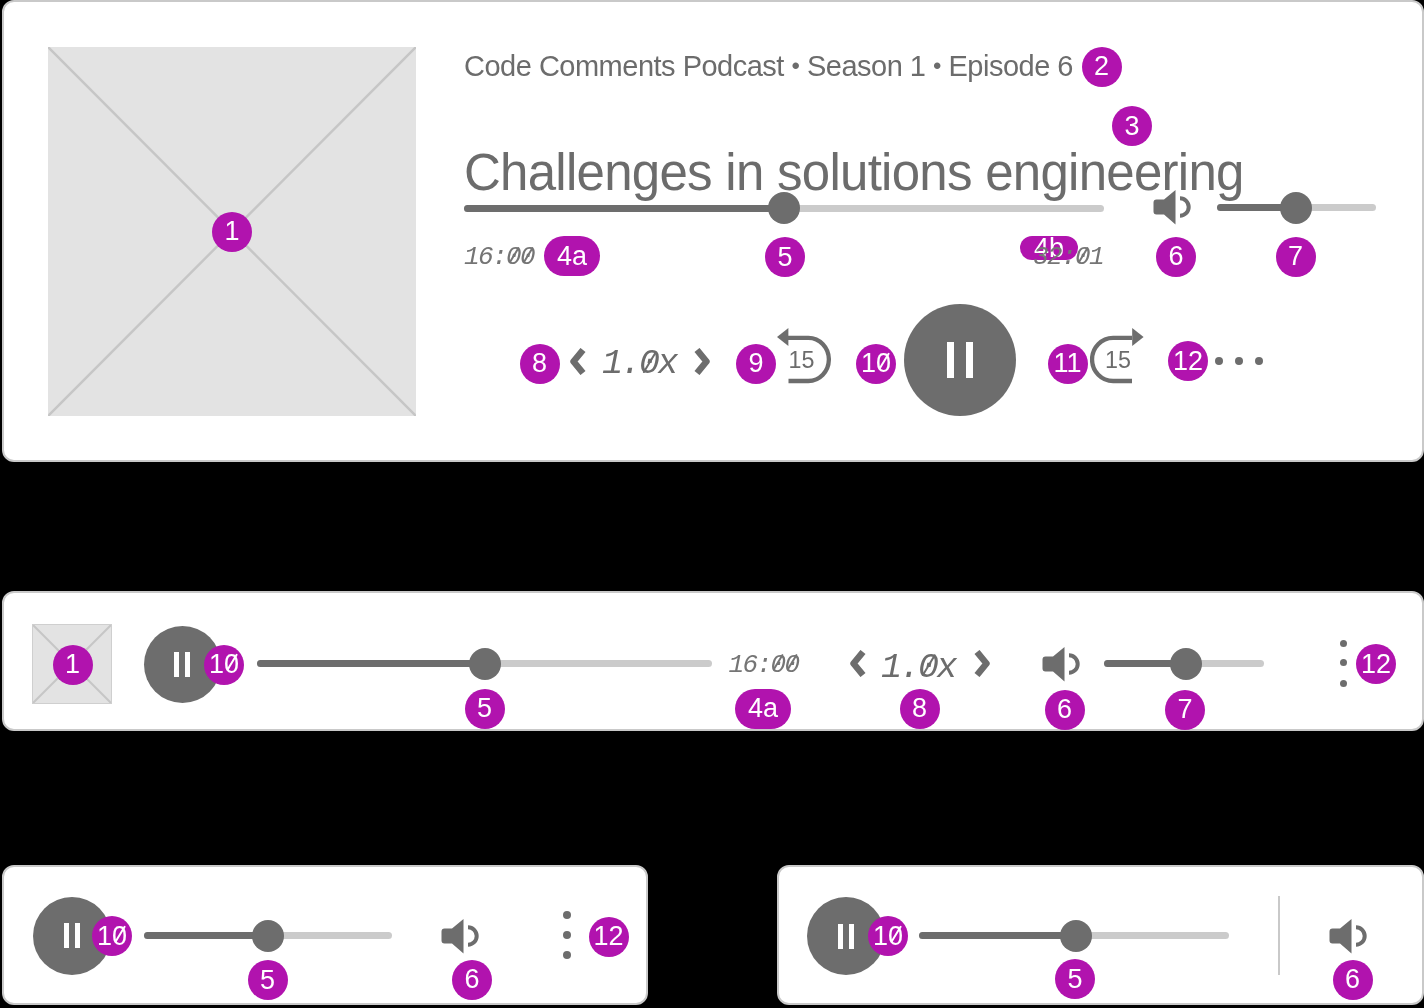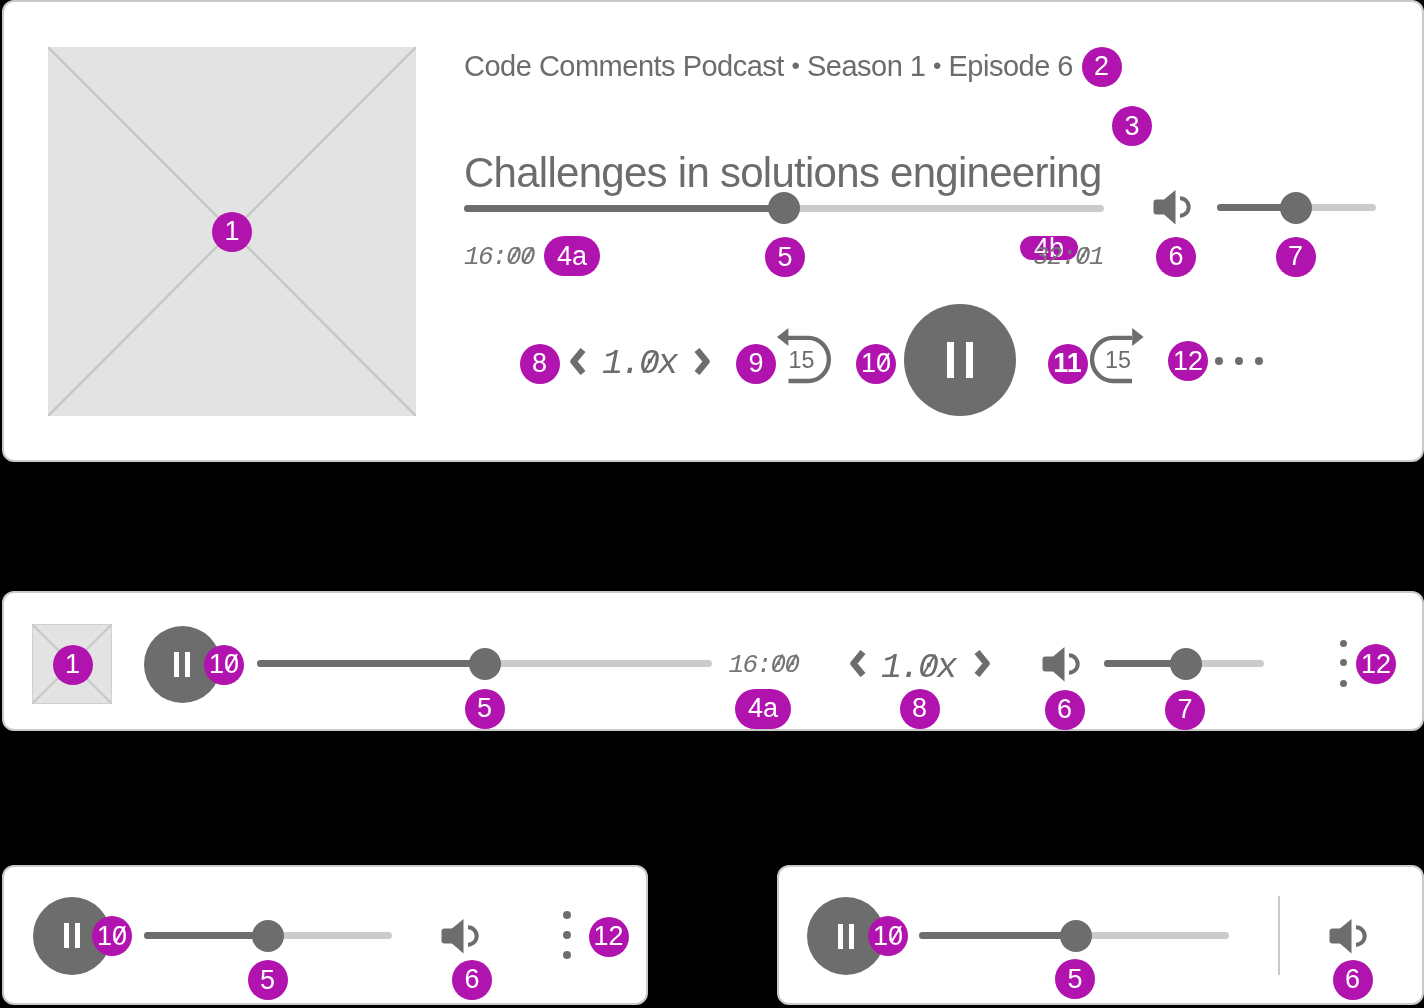--- a/index.html
+++ b/index.html
@@ -33,21 +33,21 @@
 <div class="ph" style="left:48px;top:47px;width:368px;height:369px;">
 <svg width="368" height="369" viewBox="0 0 368 369">
   <line x1="0" y1="0" x2="368" y2="369" stroke="#c6c6c6" stroke-width="2.5"></line>
   <line x1="368" y1="0" x2="0" y2="369" stroke="#c6c6c6" stroke-width="2.5"></line>
 </svg>
 </div>
 <div class="badge" style="left:212px;top:211.5px;width:40px;height:40px;">1</div>
 
 <div class="gtxt" style="left:464px;top:51px;font-size:29px;line-height:30px;letter-spacing:-0.5px;white-space:nowrap;">Code Comments Podcast <span style="font-size:24px;vertical-align:2px;">•</span> Season 1 <span style="font-size:24px;vertical-align:2px;">•</span> Episode 6</div>
 <div class="badge" style="left:1081.5px;top:46.5px;width:40px;height:40px;">2</div>
-<div class="gtxt" style="left:464px;top:104px;font-size:42px;line-height:42px;letter-spacing:-0.73px;white-space:nowrap;margin-top:48px;">Challenges in solutions engineering</div>
+<div class="gtxt" style="left:464px;top:104px;font-size:51px;line-height:42px;letter-spacing:-0.73px;white-space:nowrap;margin-top:48px;">Challenges in solutions engineering</div>
 <div class="badge" style="left:1112px;top:106px;width:40px;height:40px;">3</div>
 
 <div class="track" style="left:464px;top:204.5px;width:640px;height:7px;">
   <div class="fill" style="width:330px;"></div>
 </div>
 <div class="handle" style="left:768px;top:192px;"></div>
 
 <div class="gtxt mono" style="color:#757575;left:464px;top:244px;font-size:26px;line-height:26px;letter-spacing:-1.6px;">16:<span class="z">0</span><span class="z">0</span></div>
 <div class="badge" style="left:544px;top:236px;width:56px;height:40px;">4a</div>
 <div class="badge" style="left:765px;top:237px;width:40px;height:40px;">5</div>
@@ -79,21 +79,21 @@
   <path d="M11 9.8 H31.4 A20.5 21.6 0 1 1 31.3 53 H11.5" fill="none" stroke="#6d6d6d" stroke-width="4.3"></path>
   <path d="M0 9 L11.4 0 V18 Z" fill="#6d6d6d"></path>
   <text x="11.5" y="40" font-family="Liberation Sans,sans-serif" font-size="23.3" fill="#6c6c6c">15</text>
 </svg>
 <div class="badge" style="left:856px;top:343.5px;width:40px;height:40px;">1<span class="z">0</span></div>
 
 <div class="pause" style="left:904px;top:304px;width:112px;height:112px;"></div>
 <div class="pbar" style="left:946.7px;top:341.8px;width:7px;height:36.5px;"></div>
 <div class="pbar" style="left:966.3px;top:341.8px;width:7px;height:36.5px;"></div>
 
-<div class="badge" style="left:1047.5px;top:343.5px;width:40px;height:40px;font-weight:bold;">11</div>
+<div class="badge" style="left:1047.5px;top:343.5px;width:40px;height:40px;">11</div>
 
 <svg class="abs" style="left:1090px;top:328px;" width="54" height="56" viewBox="0 0 54 56">
   <path d="M42 9.8 H23.1 A21.1 21.6 0 1 0 23.2 53 H42" fill="none" stroke="#6d6d6d" stroke-width="4.3"></path>
   <path d="M53.6 9 L42.2 0 V18 Z" fill="#6d6d6d"></path>
   <text x="15" y="40" font-family="Liberation Sans,sans-serif" font-size="23.3" fill="#6c6c6c">15</text>
 </svg>
 <div class="badge" style="left:1168px;top:341px;width:40px;height:40px;">12</div>
 <div class="dot" style="left:1215px;top:356.5px;width:8px;height:8px;"></div>
 <div class="dot" style="left:1235px;top:356.5px;width:8px;height:8px;"></div>
 <div class="dot" style="left:1255px;top:356.5px;width:8px;height:8px;"></div>

